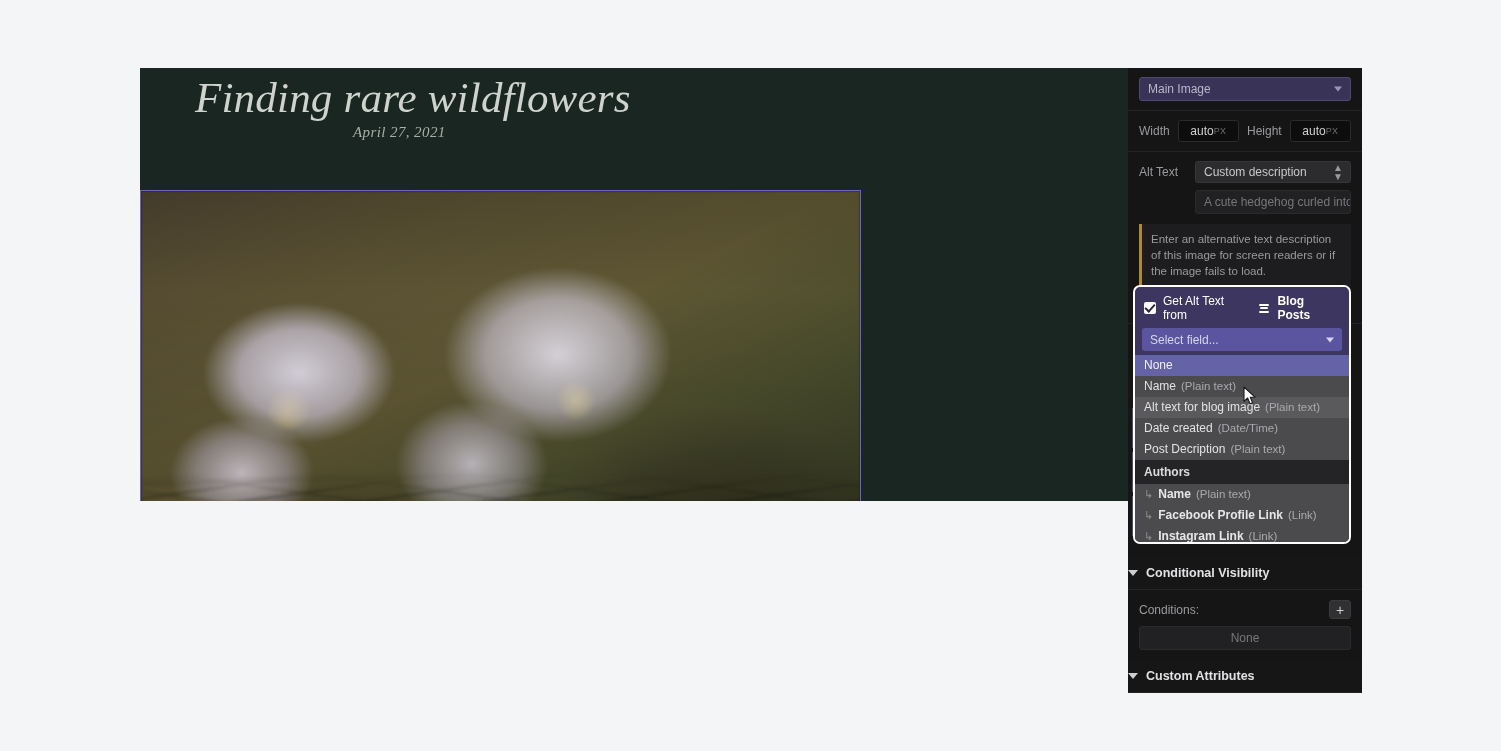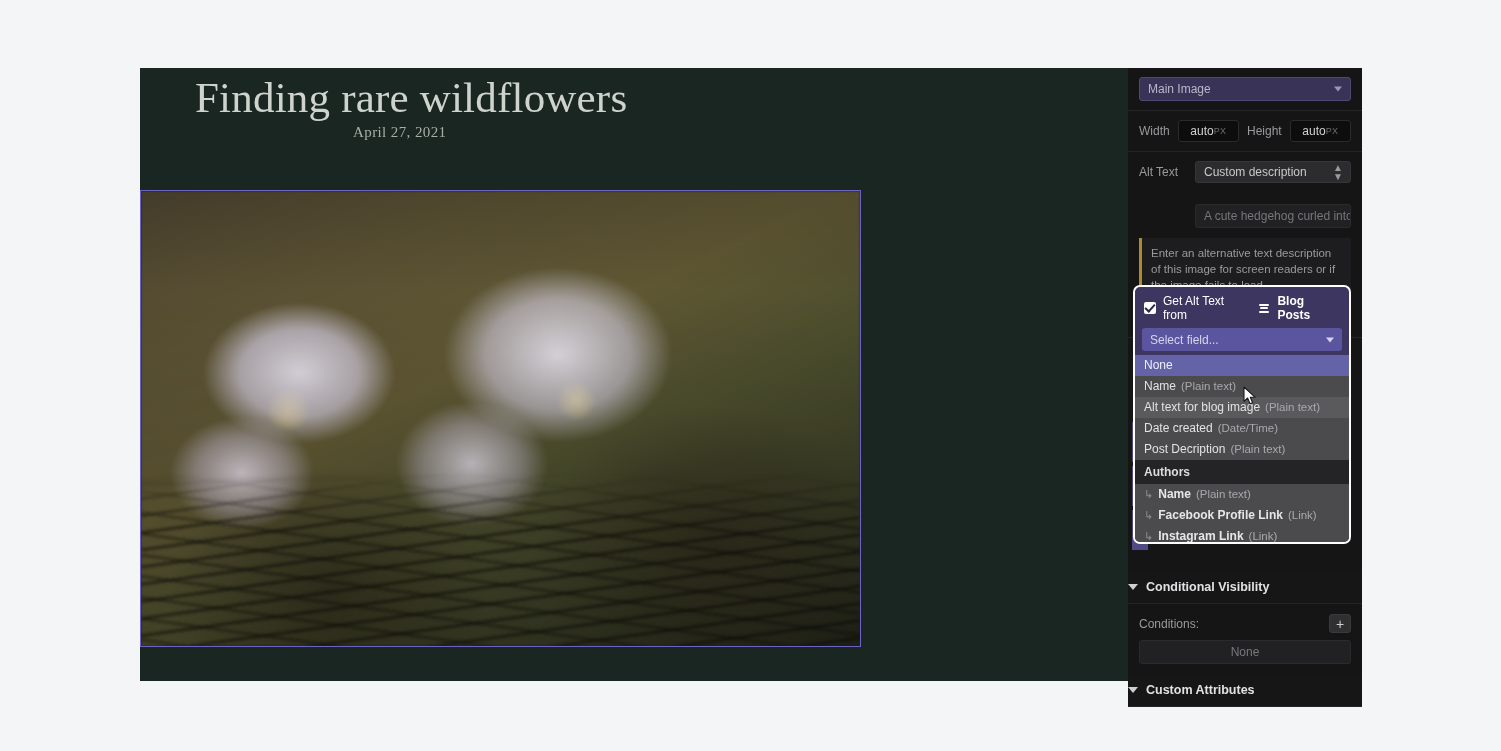--- a/index.html
+++ b/index.html
@@ -7,23 +7,24 @@
     width: 1501px; height: 751px;
     background: #f4f5f7;
     font-family: "Liberation Sans", sans-serif;
     overflow: hidden;
   }
   #root { position: relative; width: 1501px; height: 751px; background: #f4f5f7; }
 
   
   #canvas {
     position: absolute; left: 140px; top: 68px;
-    width: 1221px; height: 613px;
+    width: 1221px; height: 433px;
     background: #1a2622;
     overflow: hidden;
+    font-style: italic;
   }
   .hero-title {
     position: absolute; left: 55px; top: 5px;
     font-family: "Liberation Serif", serif;
     font-size: 43px; color: #cfd3cd; letter-spacing: .2px;
     white-space: nowrap;
   }
   .hero-date {
     position: absolute; left: 213px; top: 56px;
     font-family: "Liberation Serif", serif;
@@ -102,21 +103,21 @@
     background: #2c2c2e; border: 1px solid #35353a; border-radius: 3px;
     height: 22px; flex: 1; display: flex; align-items: center;
     padding: 0 8px; color: #c8c8cc; font-size: 12px; position: relative;
   }
   .updown { position: absolute; right: 7px; top: 50%; transform: translateY(-50%);
             font-size: 10px; color: #9b9b9f; line-height: 9px; text-align: center; }
 
   .textinput {
     background: #212123; border: 1px solid #2b2b2d; border-radius: 3px;
     height: 24px; display: flex; align-items: center; padding: 0 8px;
-    color: #77777b; font-size: 12px; margin-top: 21px; margin-left: 56px;
+    color: #77777b; font-size: 12px; margin-top: 7px; margin-left: 56px;
     overflow: hidden; white-space: nowrap;
   }
 
   .hint {
     background: #1d1d1f; border-left: 3px solid #b08b2e;
     padding: 7px 9px; color: #9a9a9e; font-size: 11.5px; line-height: 16px;
   }
 
   .collapse-head {
     display: flex; align-items: center; gap: 8px;

